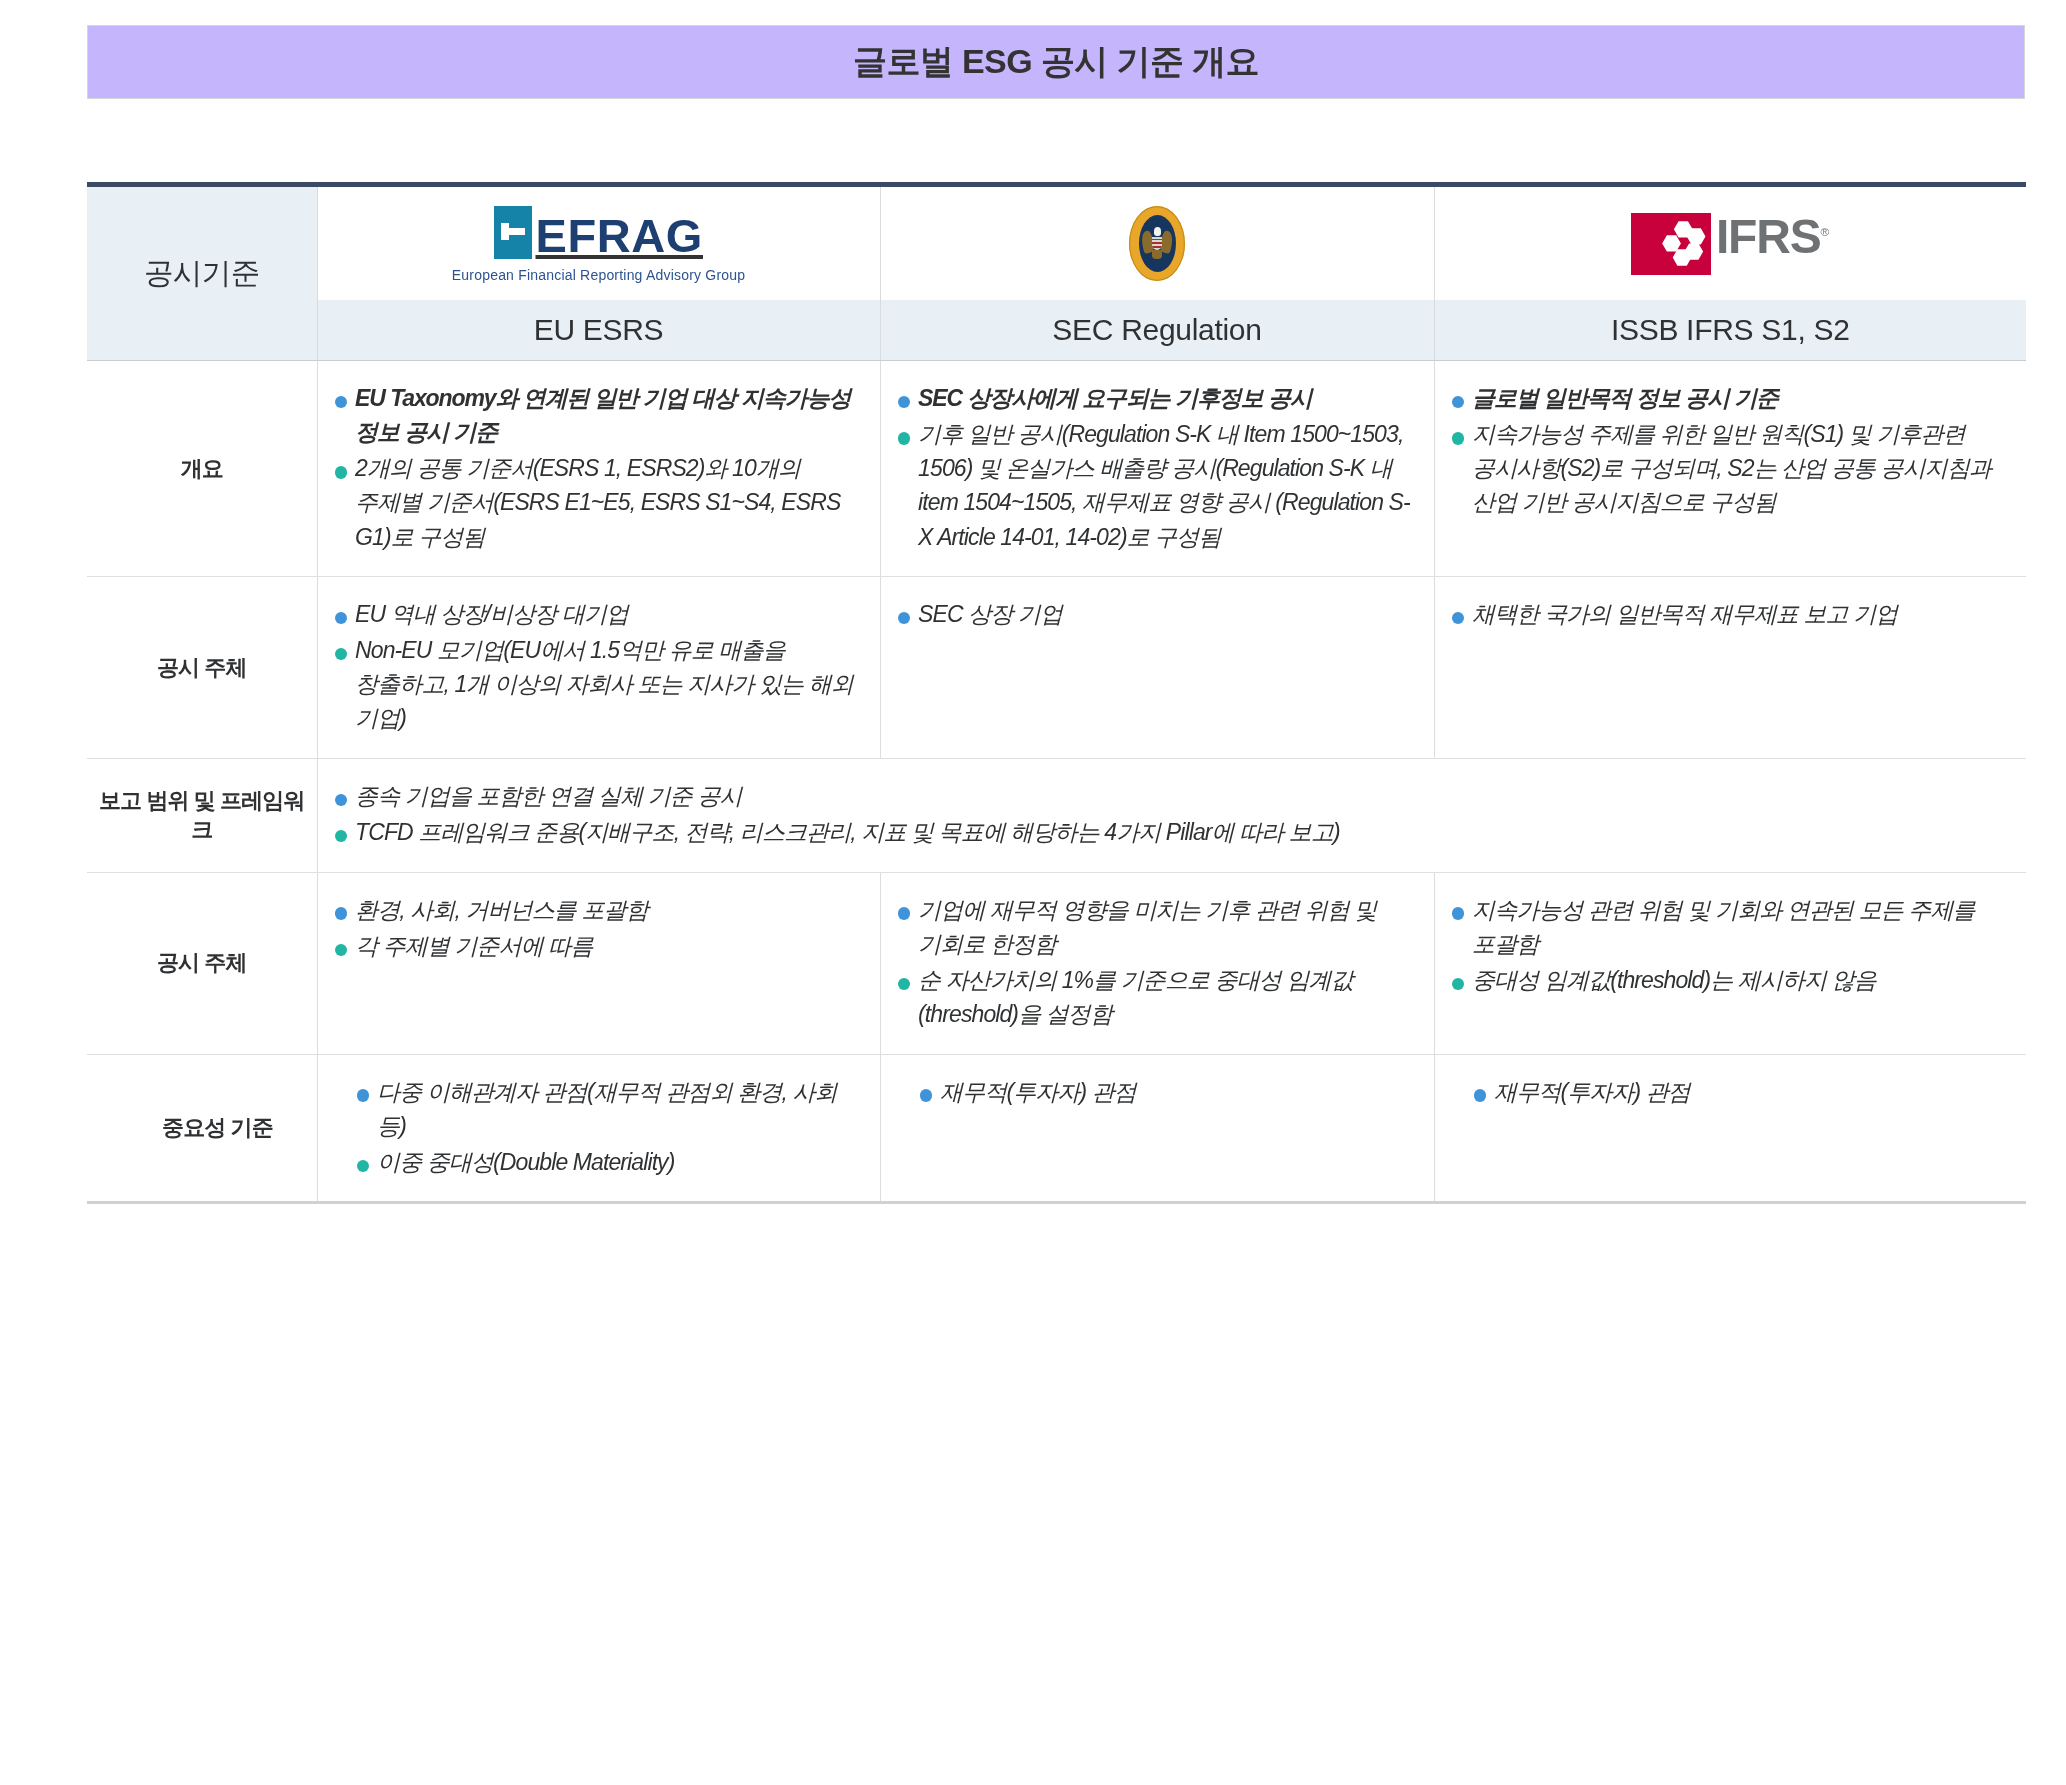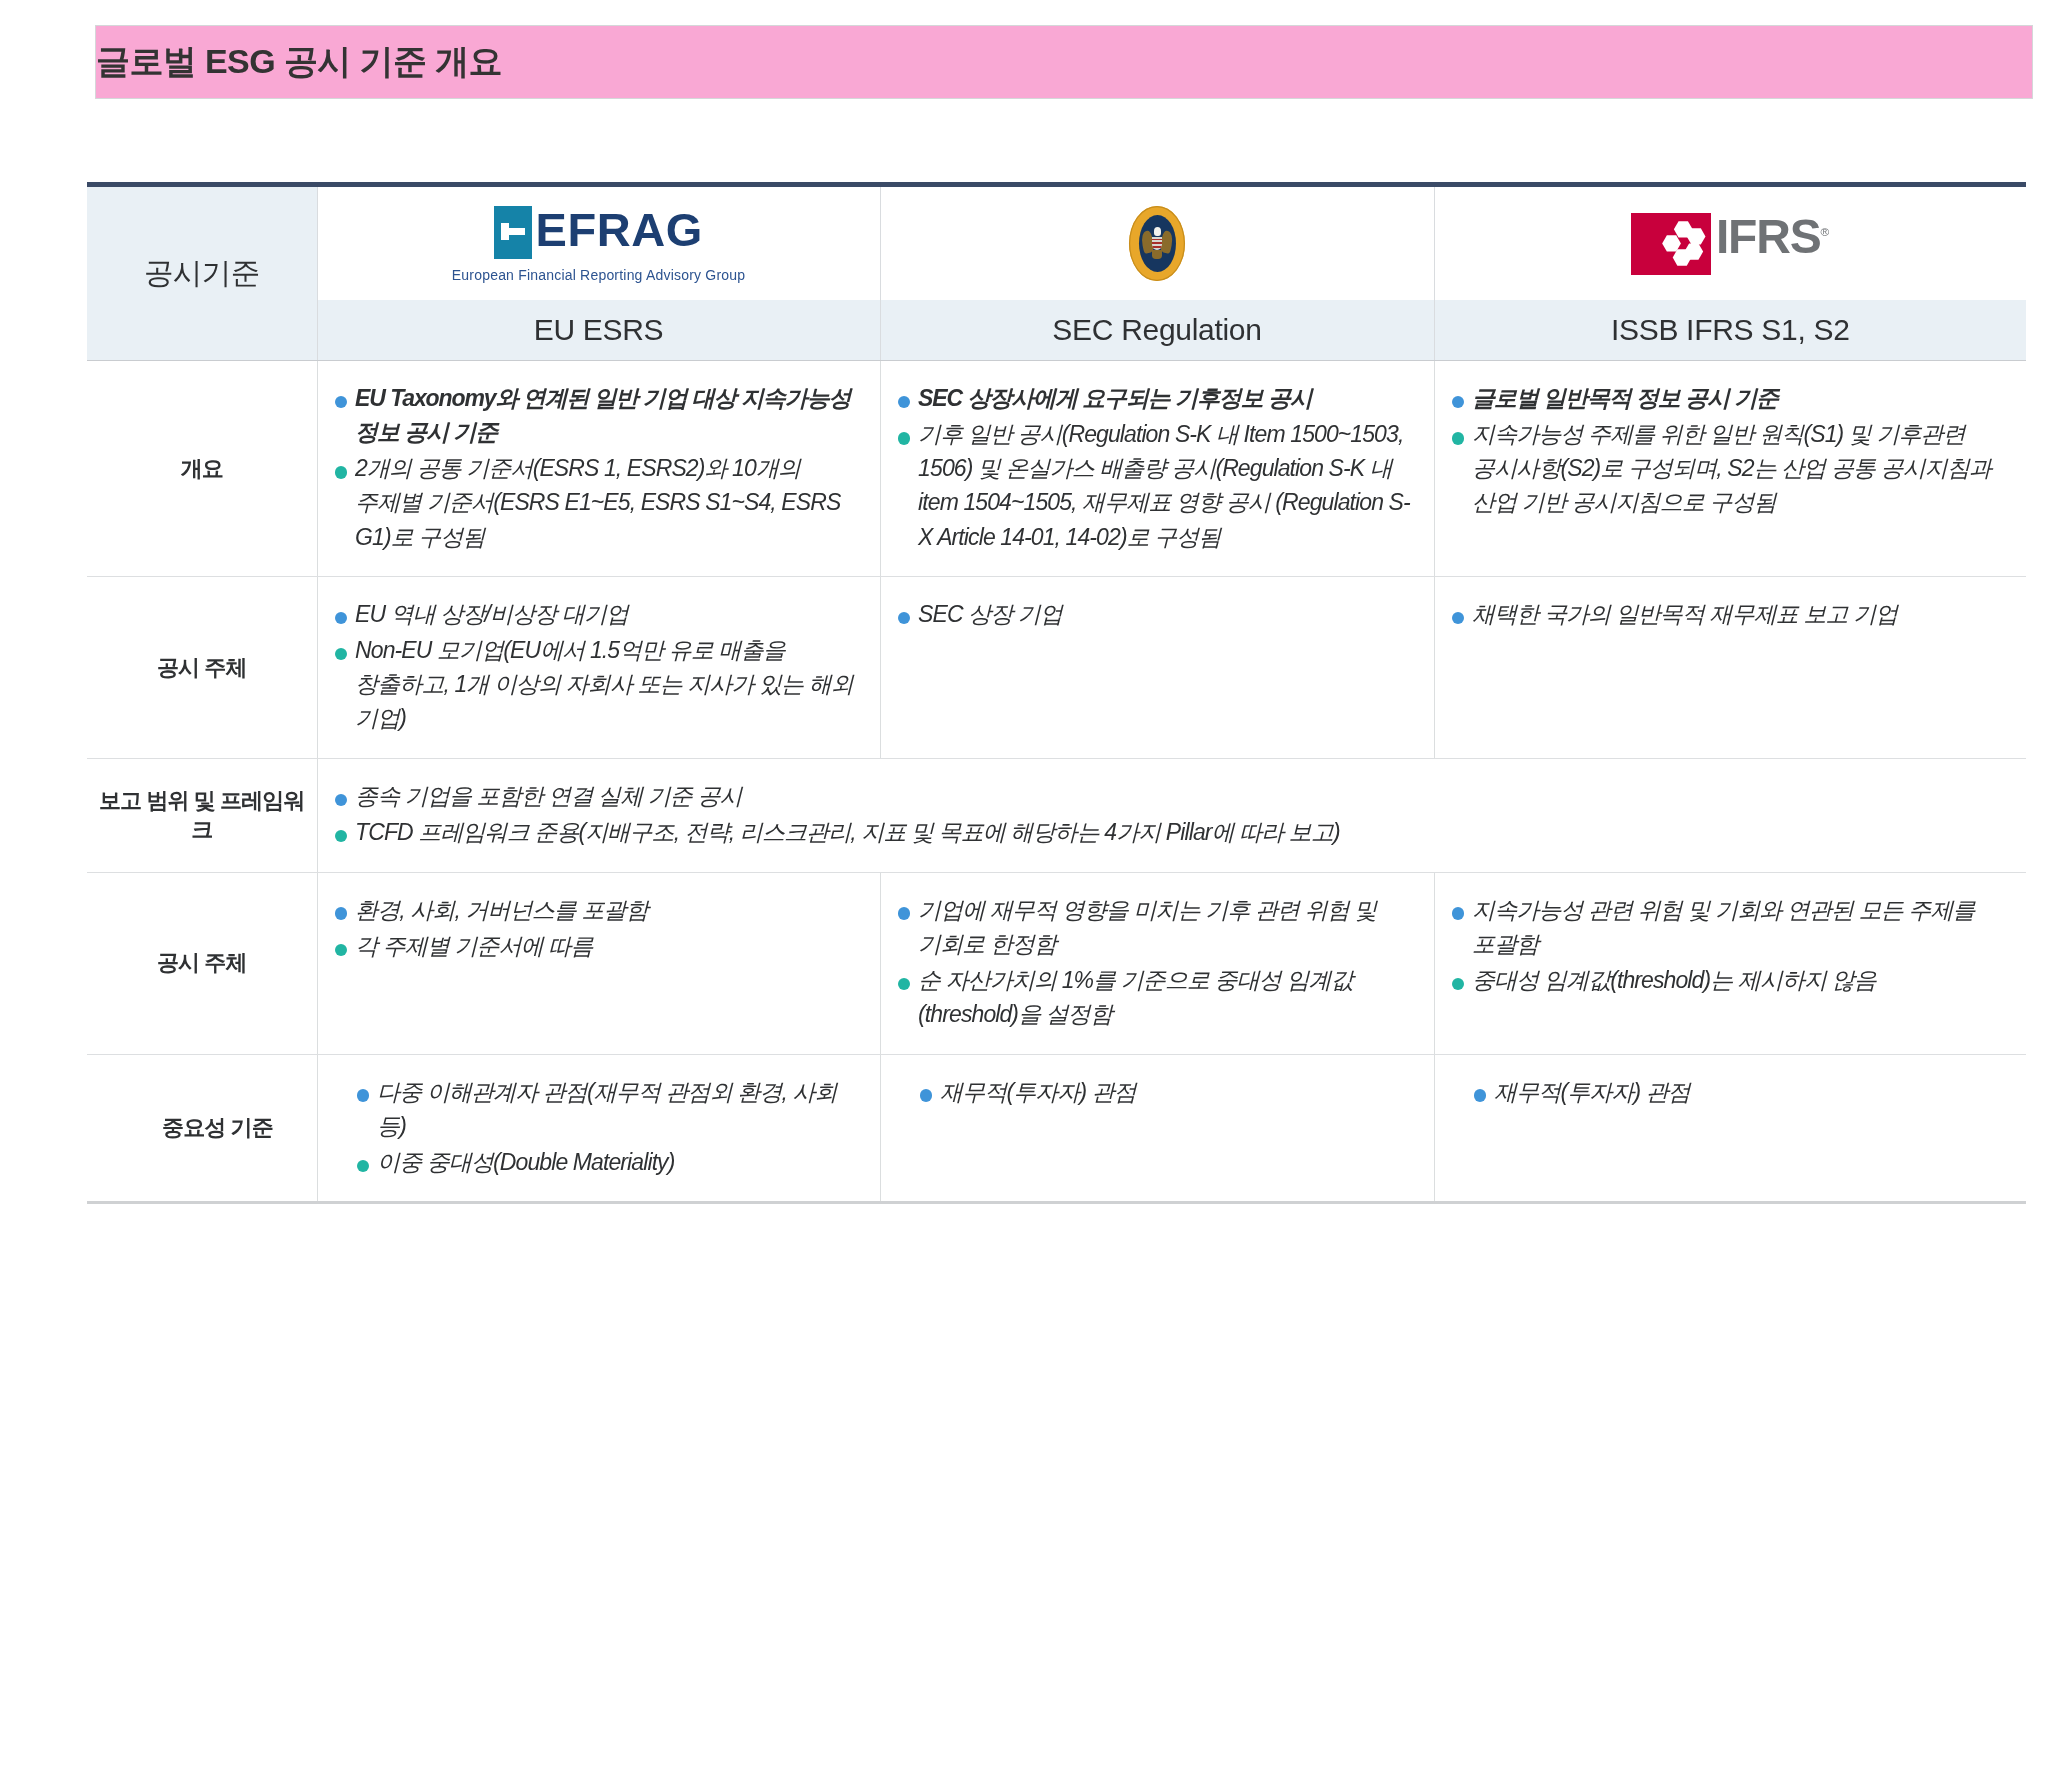--- a/index.html
+++ b/index.html
@@ -18,28 +18,29 @@
   .page {
     position: relative;
     width: 2066px;
     height: 1785px;
     box-sizing: border-box;
   }
 
   
   .title-bar {
     position: absolute;
-    left: 95px;
+    left: 87px;
     top: 25px;
     width: 1938px;
     height: 74px;
     border: 1.8px solid #d5d7d9;
-    background: #f9a8d4;
+    background: #c4b5fd;
     display: flex;
     align-items: center;
+    justify-content: center;
     box-sizing: border-box;
   }
   .title-text {
     font-size: 34px;
     font-weight: bold;
     color: #333333;
     letter-spacing: -0.6px;
     white-space: nowrap;
   }
 
@@ -171,21 +172,22 @@
 
   
   .efrag {
     display: flex;
     flex-direction: column;
     align-items: center;
     line-height: 1;
   }
   .efrag-top {
     display: flex;
-    align-items: flex-start;
+    align-items: flex-end;
+    text-decoration: underline;
   }
   .efrag-mark {
     position: relative;
     width: 38px;
     height: 53px;
     background: #1583a8;
     margin-right: 3.5px;
   }
   .efrag-mark::after {
     content: "";

